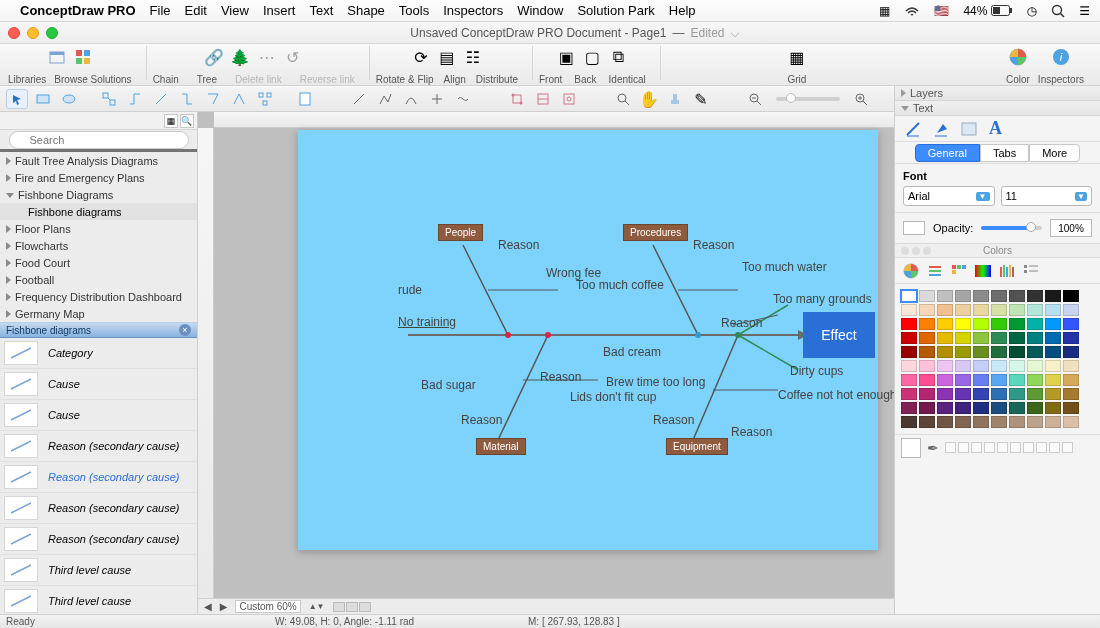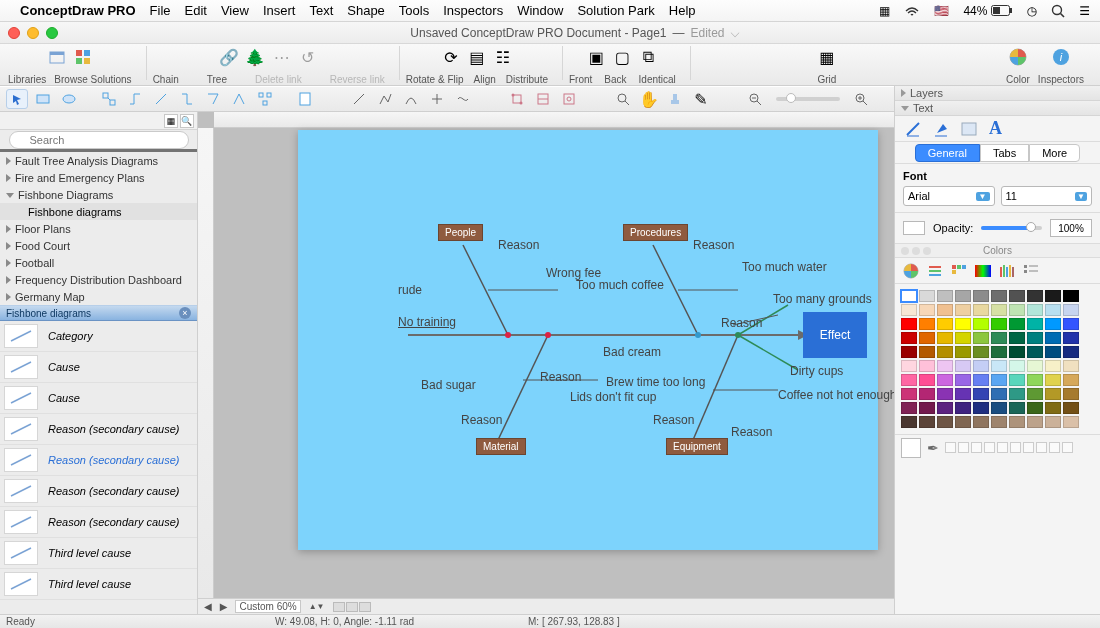--- a/index.html
+++ b/index.html
@@ -193,21 +193,21 @@
     </div>
   </div>
   <div class="tsep"></div>
   <div class="tgrp">
     <div class="row">
       <span class="ticon">🔗</span>
       <span class="ticon">🌲</span>
       <span class="ticon" style="opacity:.35;">⋯</span>
       <span class="ticon" style="opacity:.35;">↺</span>
     </div>
-    <div class="row" style="gap:28px;">
+    <div class="row" style="gap:18px;">
       <span class="tlabel">Chain</span>
       <span class="tlabel">Tree</span>
       <span class="tlabel dis">Delete link</span>
       <span class="tlabel dis">Reverse link</span>
     </div>
   </div>
   <div class="tsep"></div>
   <div class="tgrp">
     <div class="row">
       <span class="ticon">⟳</span>
@@ -427,20 +427,21 @@
   </div>
   <div class="lp-search">
     <input placeholder="Search" style="">
   </div>
   <div class="lp-libs" id="lp-libs">
       <div class="lp-lib"><span class="tri"></span>Fault Tree Analysis Diagrams</div>
       <div class="lp-lib"><span class="tri"></span>Fire and Emergency Plans</div>
       <div class="lp-lib open"><span class="tri"></span>Fishbone Diagrams</div>
       <div class="lp-sublib">Fishbone diagrams</div>
       <div class="lp-lib"><span class="tri"></span>Floor Plans</div>
+      <div class="lp-lib"><span class="tri"></span>Flowcharts</div>
       <div class="lp-lib"><span class="tri"></span>Food Court</div>
       <div class="lp-lib"><span class="tri"></span>Football</div>
       <div class="lp-lib"><span class="tri"></span>Frequency Distribution Dashboard</div>
       <div class="lp-lib"><span class="tri"></span>Germany Map</div>
     </div>
   <div class="lp-tabbar">
     <span>Fishbone diagrams</span>
     <span class="tabx">×</span>
   </div>
   <div class="lp-stencils" id="lp-stencils">
@@ -520,21 +521,21 @@
       <circle cx="210" cy="205" r="3" fill="#d24"></circle>
         <circle cx="250" cy="205" r="3" fill="#d24"></circle>
       <circle cx="400" cy="205" r="3" fill="#39c"></circle>
         <circle cx="440" cy="205" r="3" fill="#2e8b57"></circle>
     </svg>
 
     <div class="fb-box" style="left:140px; top:94px;">People</div>
     <div class="fb-box" style="left:325px; top:94px;">Procedures</div>
     <div class="fb-box" style="left:178px; top:308px;">Material</div>
     <div class="fb-box" style="left:368px; top:308px;">Equipment</div>
-    <div style="position:absolute; left:505px; top:182px; width:64px; height:46px; background:#2a6fd6; color:#fff; display:flex; align-items:center; justify-content:center; font-size:12px;">Effect</div>
+    <div style="position:absolute; left:505px; top:182px; width:72px; height:46px; background:#2a6fd6; color:#fff; display:flex; align-items:center; justify-content:center; font-size:14px;">Effect</div>
 
     <div class="fb-label" style="left:200px; top:108px;">Reason</div>
     <div class="fb-label" style="left:395px; top:108px;">Reason</div>
     <div class="fb-label" style="left:100px; top:153px;">rude</div>
     <div class="fb-label" style="left:100px; top:185px;text-decoration:underline;">No training</div>
     <div class="fb-label" style="left:248px; top:136px;">Wrong fee</div>
     <div class="fb-label" style="left:278px; top:148px; width:60px; text-align:center;">Too much coffee</div>
     <div class="fb-label" style="left:444px; top:130px; width:55px; text-align:center;">Too much water</div>
     <div class="fb-label" style="left:475px; top:162px; width:55px; text-align:center;">Too many grounds</div>
     <div class="fb-label" style="left:423px; top:186px;">Reason</div>

